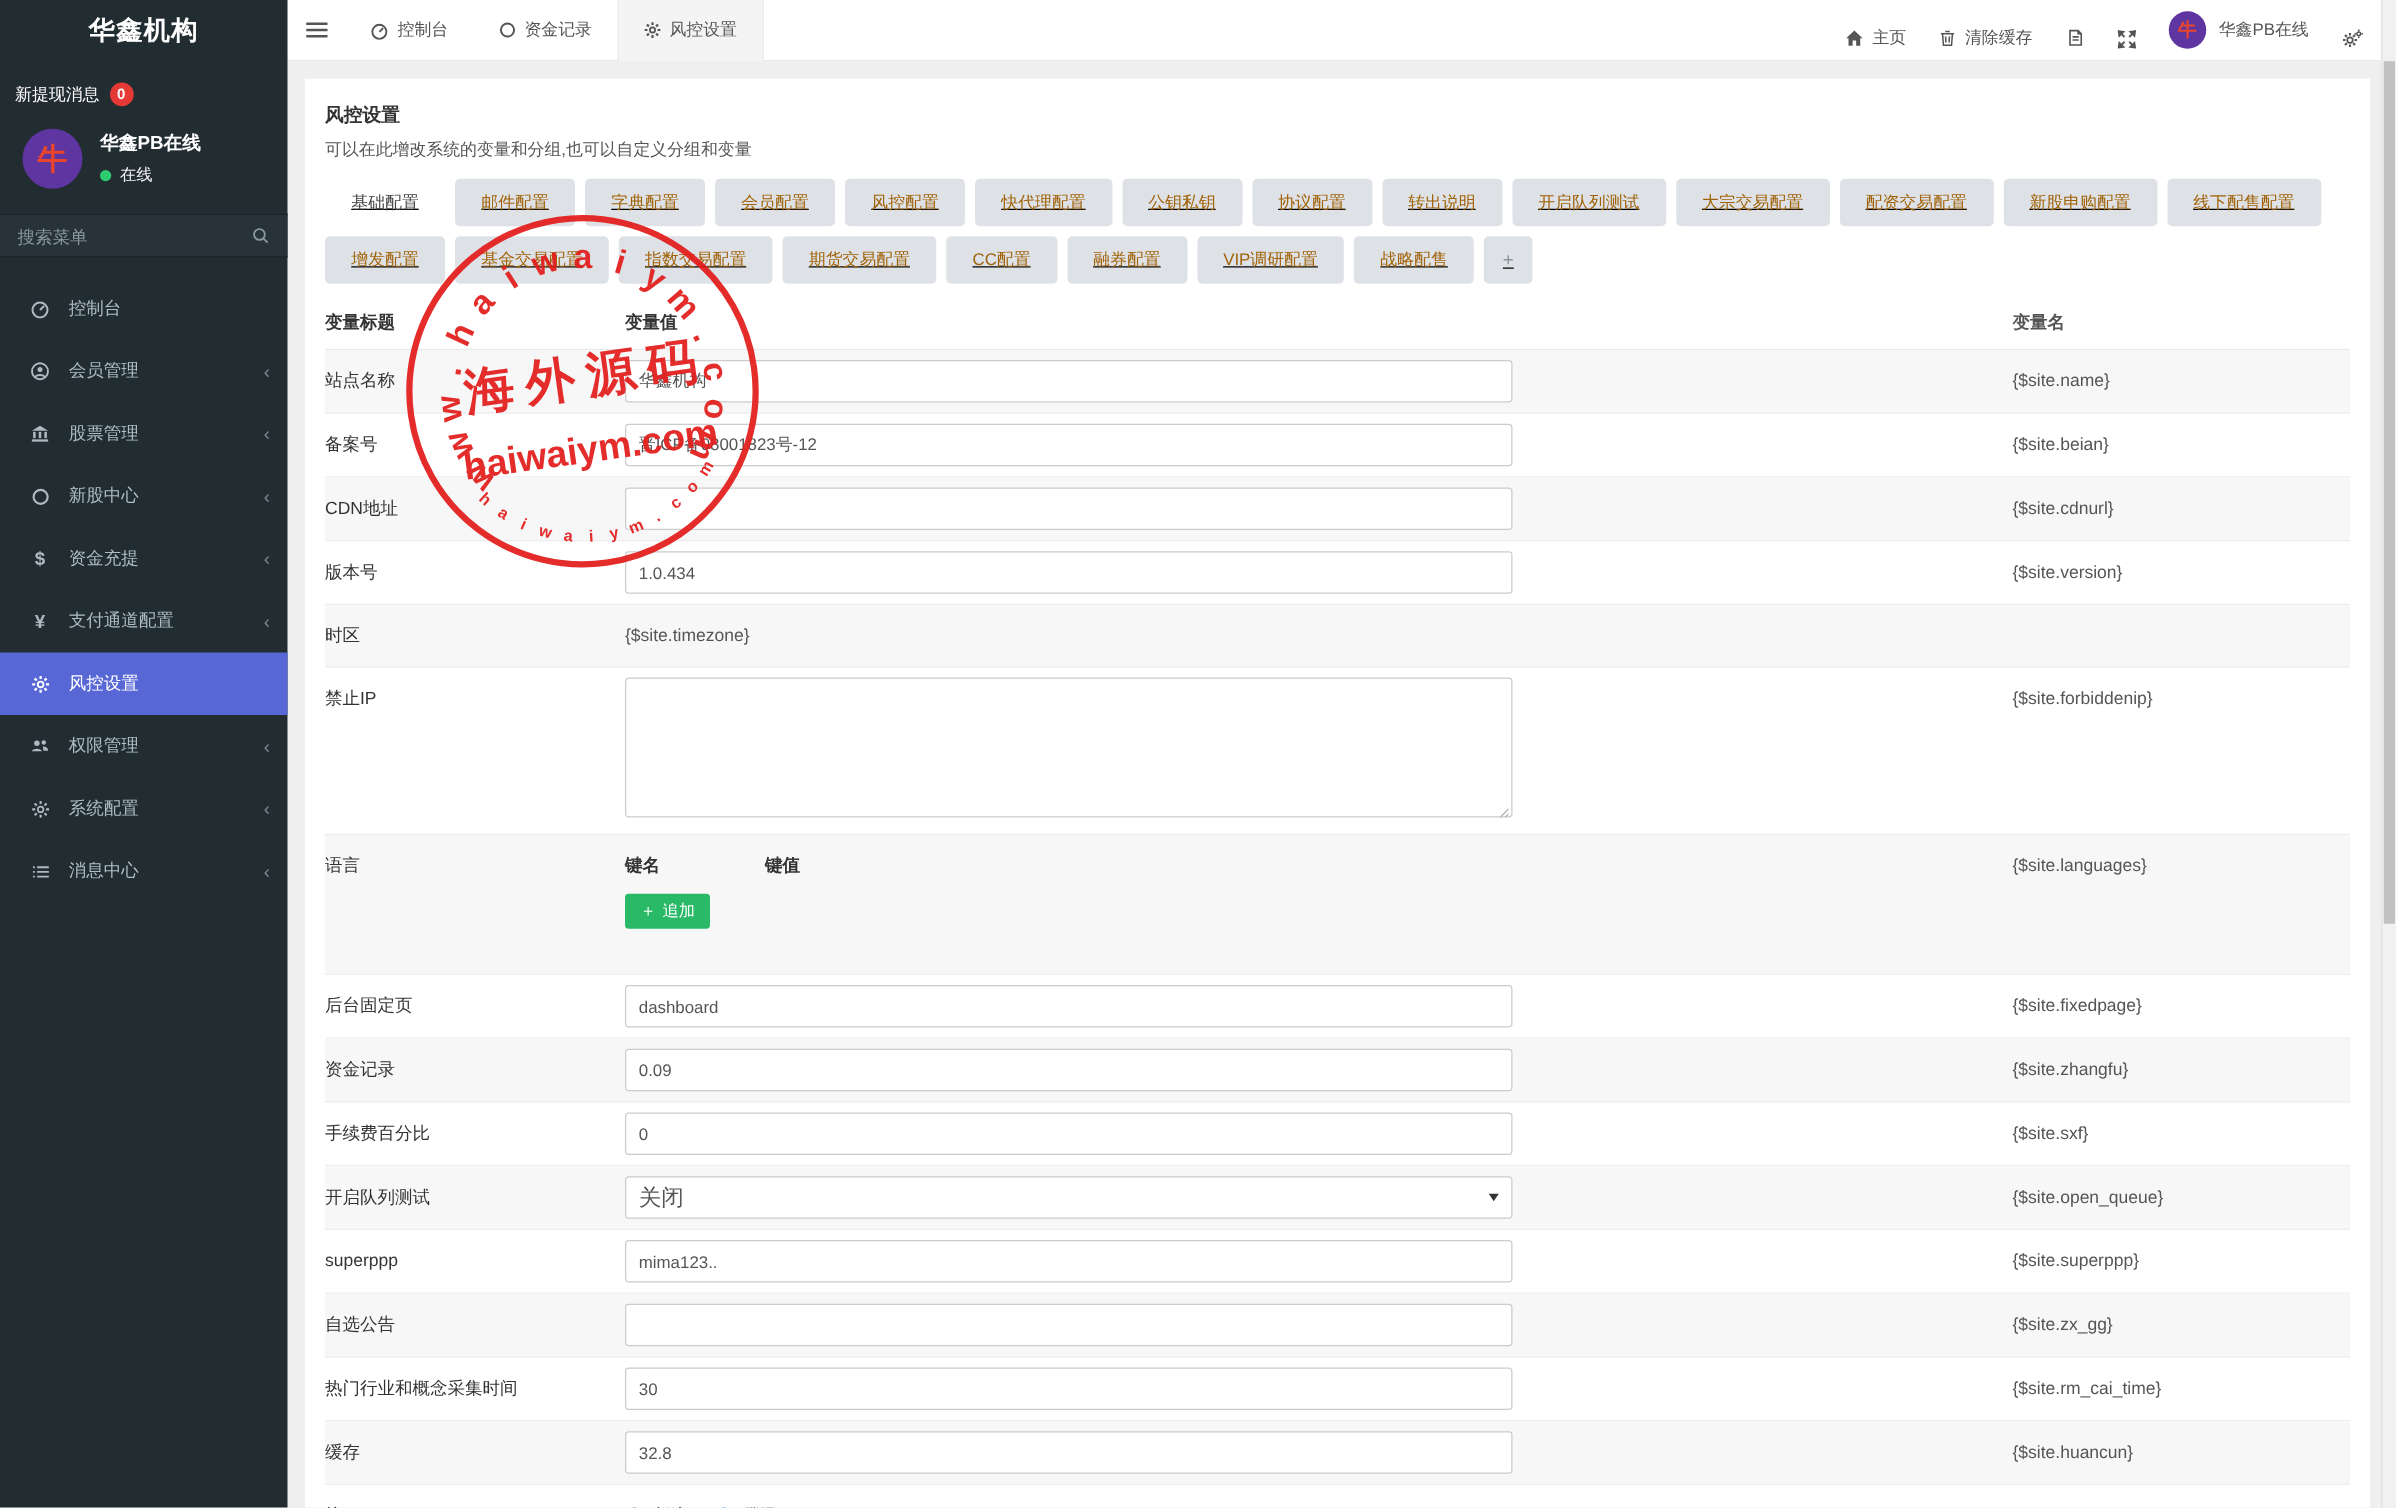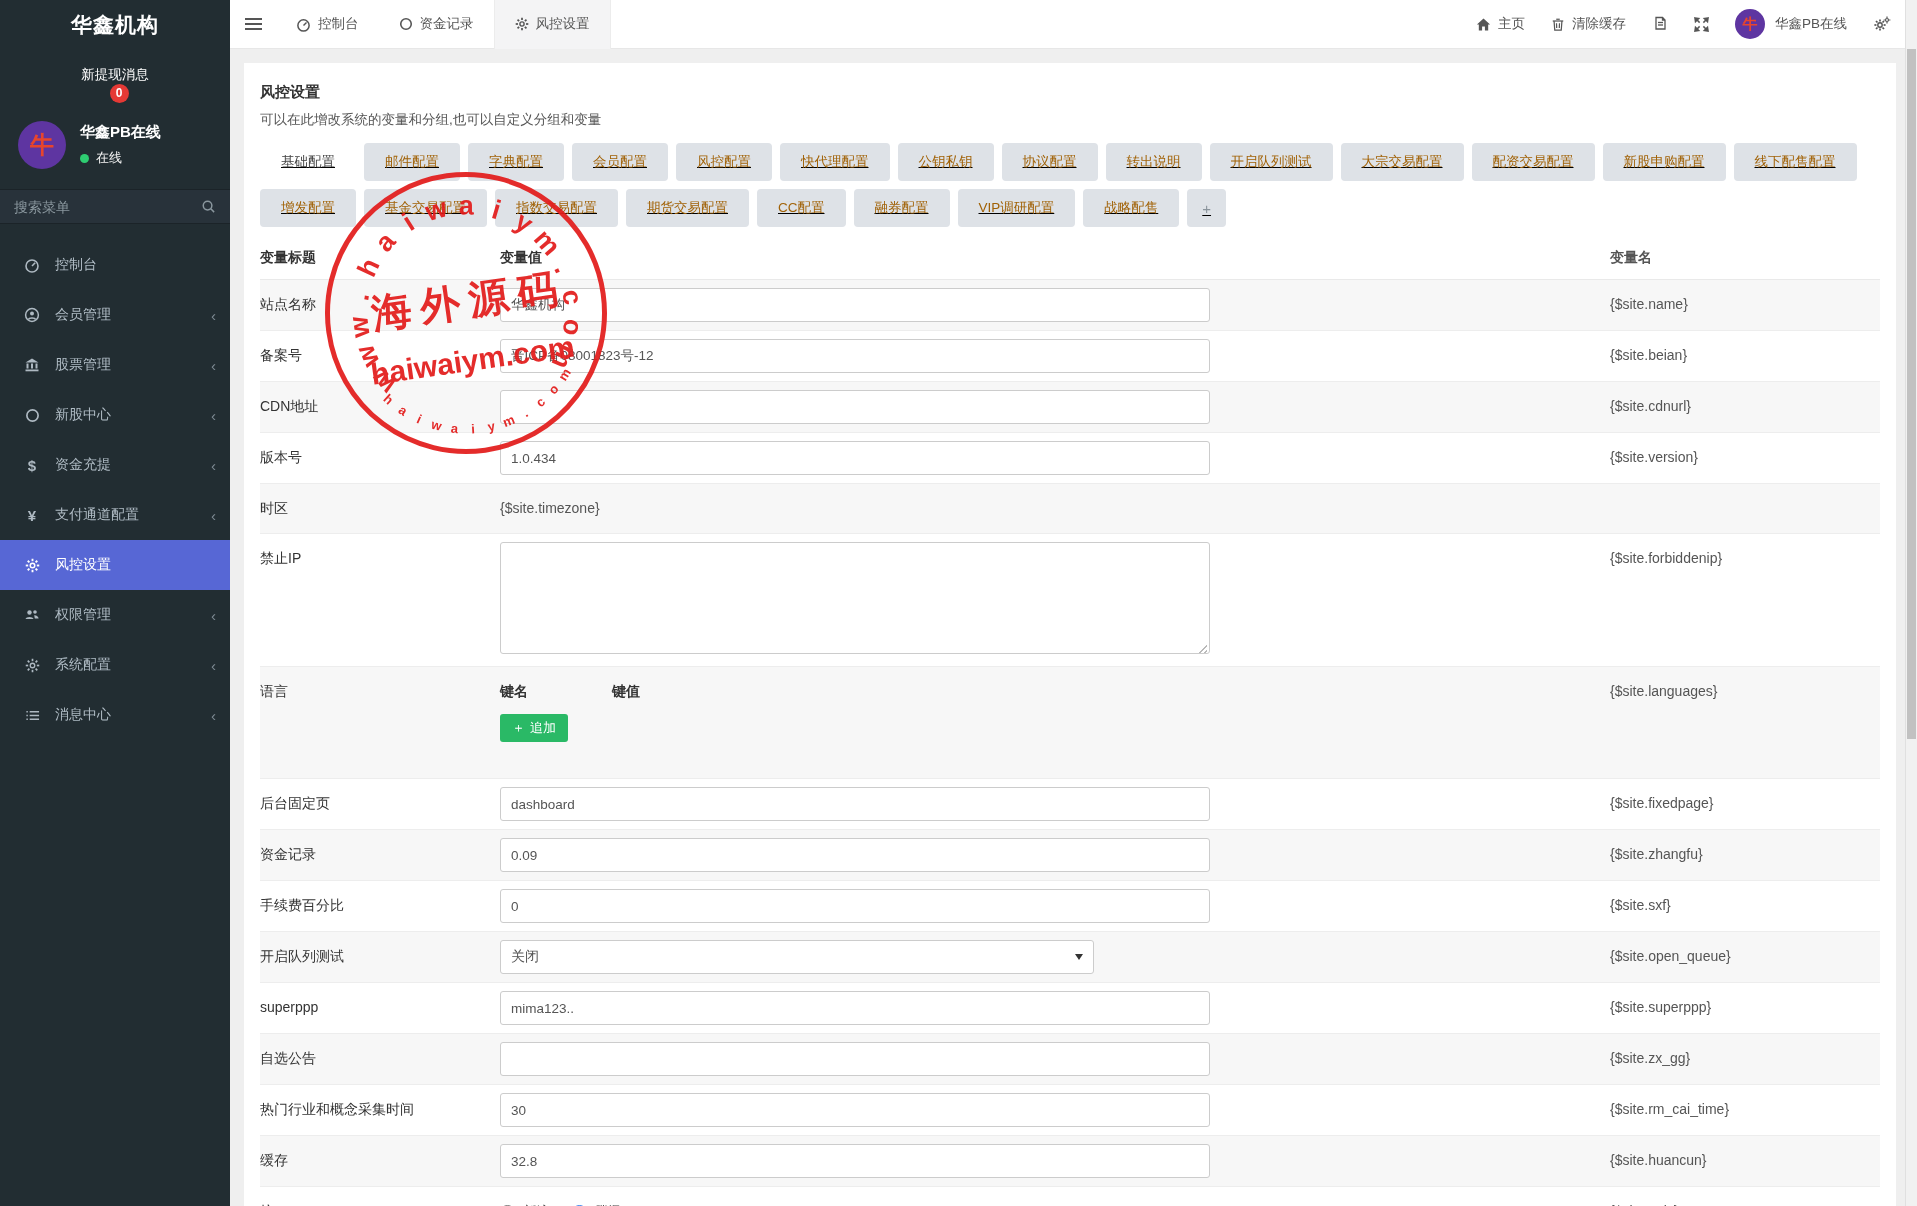--- a/index.html
+++ b/index.html
@@ -4,21 +4,21 @@
 <style>
   * { margin:0; padding:0; box-sizing:border-box; }
   html,body { width:1917px; height:1206px; overflow:hidden;
     font-family:"Liberation Sans","DejaVu Sans",sans-serif; background:#efefef; }
 
   
   .sidebar { position:absolute; left:0; top:0; width:230px; height:1206px;
     background:#222d32; color:#b8c7ce; z-index:20; }
   .sb-title { height:50px; line-height:50px; text-align:center; color:#ffffff;
     font-size:21px; font-weight:bold; letter-spacing:1px; }
-  .sb-notice { padding:16px 12px 6px 12px; color:#fff; font-size:13.5px; display:flex; align-items:center;flex-direction:column; }
+  .sb-notice { padding:16px 12px 6px 12px; color:#fff; font-size:13.5px; display:flex; align-items:center; }
   .badge { display:inline-block; min-width:19px; height:19px; line-height:19px; border-radius:50%;
     background:#e53935; color:#fff; font-size:12px; font-weight:bold; text-align:center; margin-left:8px; }
   .sb-user { display:flex; padding:12px 12px 14px 18px; align-items:center; }
   .avatar { width:48px; height:48px; border-radius:50%; background:#5e35a1; color:#e8452c;
     font-size:24px; font-weight:bold; display:flex; align-items:center; justify-content:center; flex:0 0 48px;}
   .sb-user-info { margin-left:14px; }
   .sb-user-name { color:#fff; font-size:15px; font-weight:bold; }
   .sb-user-status { margin-top:7px; font-size:13px; color:#f5f5f5; display:flex; align-items:center;}
   .dot { width:9px; height:9px; border-radius:50%; background:#2ecc71; margin-right:7px; display:inline-block;}
   .sb-search { margin-top:6px; height:35px; background:#28323a; display:flex; align-items:center;
@@ -36,21 +36,21 @@
 
   
   .topbar { position:absolute; left:230px; top:0; right:0; height:49px; background:#fff;
     border-bottom:1px solid #e7e7e7; display:flex; align-items:center; z-index:10;}
   .tb-burger { width:46px; height:49px; display:flex; align-items:center; justify-content:center; cursor:pointer;}
   .burger { width:17px; }
   .burger div { height:2px; background:#555; margin:3px 0; }
   .tb-tab { height:49px; display:flex; align-items:center; padding:0 20px; font-size:13.5px; color:#555;
     cursor:pointer; gap:7px;}
   .tb-tab.active { background:#f4f4f5; border-left:1px solid #ececec; border-right:1px solid #ececec;}
-  .tb-right { margin-left:auto; display:flex; align-items:center; gap:26px; padding-right:26px; color:#555;}
+  .tb-right { margin-left:auto; display:flex; align-items:flex-end; gap:26px; padding-right:26px; color:#555;}
   .tb-link { display:flex; align-items:center; gap:7px; font-size:13.5px; cursor:pointer; }
   .tb-avatar { width:30px; height:30px; border-radius:50%; background:#5e35a1; color:#e8452c;
     font-size:15px; font-weight:bold; display:flex; align-items:center; justify-content:center;}
   .tb-user { display:flex; align-items:center; gap:10px; font-size:13.5px; cursor:pointer;}
   .ticon { color:#555; display:inline-flex; }
 
   
   .main-card { position:absolute; left:244px; top:63px; width:1652px; height:1143px; background:#fff; z-index:1;}
   .card-head { padding:20px 16px 0 16px; }
   .card-title { font-size:15px; font-weight:bold; color:#333; }
@@ -71,22 +71,22 @@
   .c-value { width:1110px; flex:0 0 1110px; }
   .c-var { flex:1; padding-top:8px; font-size:14px; color:#555; }
   .tin { width:710px; height:34px; border:1px solid #ccc; border-radius:3px; background:#fff;
     font-size:13.5px; color:#555; padding:0 10px; outline:none; font-family:inherit;}
   .tarea-wrap { position:relative; width:710px; }
   .tarea { width:710px; height:112px; border:1px solid #ccc; border-radius:3px; background:#fff;
     resize:none; outline:none; font-family:inherit; font-size:13.5px; color:#555; padding:6px 10px;}
   .resize-grip { position:absolute; right:3px; bottom:5px; width:10px; height:10px;
     background:repeating-linear-gradient(135deg, transparent 0 2px, #b9b9b9 2px 3.2px);
     clip-path:polygon(100% 0, 100% 100%, 0 100%); }
-  .selbox { width:594px; height:34px; border:1px solid #ccc; border-radius:3px; background:#fff;
-    display:flex; align-items:center; padding:0 10px; font-size:14px; color:#555; cursor:pointer;}
+  .selbox { width:710px; height:34px; border:1px solid #ccc; border-radius:3px; background:#fff;
+    display:flex; align-items:center; padding:0 10px; font-size:18px; color:#555; cursor:pointer;}
   .selbox .caret { margin-left:auto; width:0; height:0; border-left:4.5px solid transparent;
     border-right:4.5px solid transparent; border-top:6px solid #333; }
   .lang-heads { display:flex; padding-top:8px; font-size:14px; font-weight:bold; color:#333;}
   .lang-heads .lh1 { width:112px; }
   .addbtn { margin-top:13px; height:28px; padding:0 12px; background:#2ab966; color:#fff; border:none;
     border-radius:3px; font-size:13px; display:inline-flex; align-items:center; gap:5px; cursor:pointer;}
   .radios { display:flex; align-items:center; gap:8px; padding-top:8px; font-size:13.5px; color:#444;}
   .radio { width:15px; height:15px; border-radius:50%; border:1.5px solid #767676; background:#fff;
     display:inline-flex; align-items:center; justify-content:center; cursor:pointer;}
   .radio.checked { border-color:#2f80ed; }

